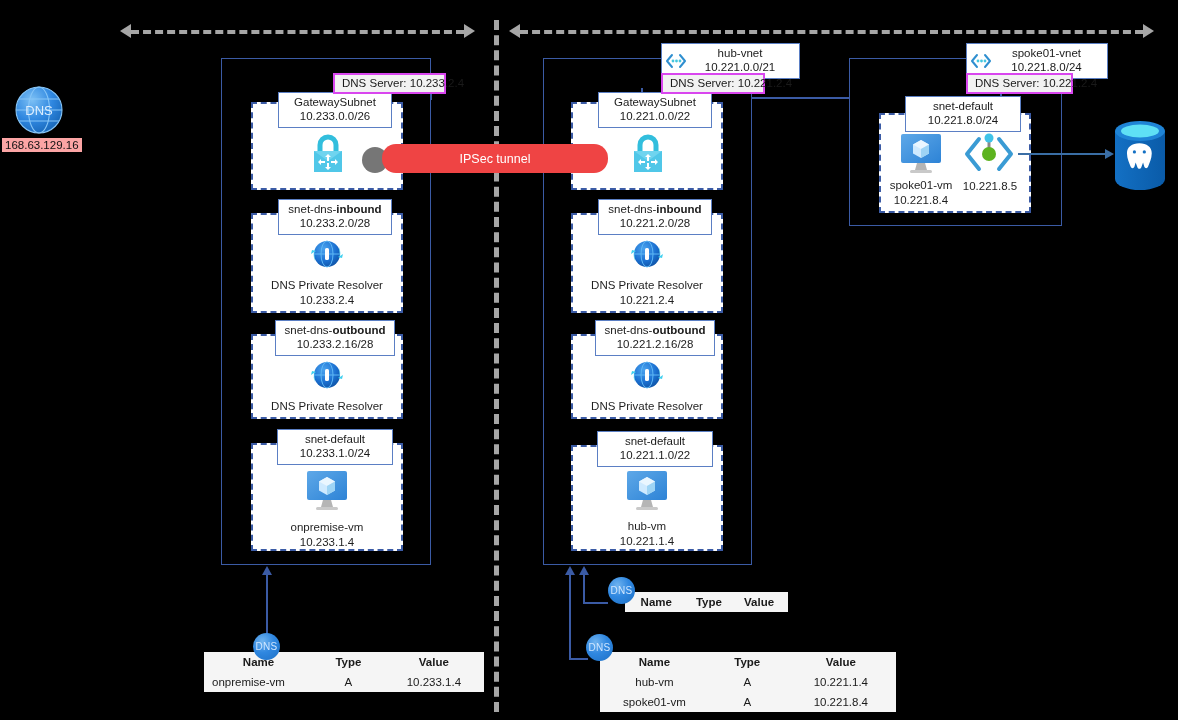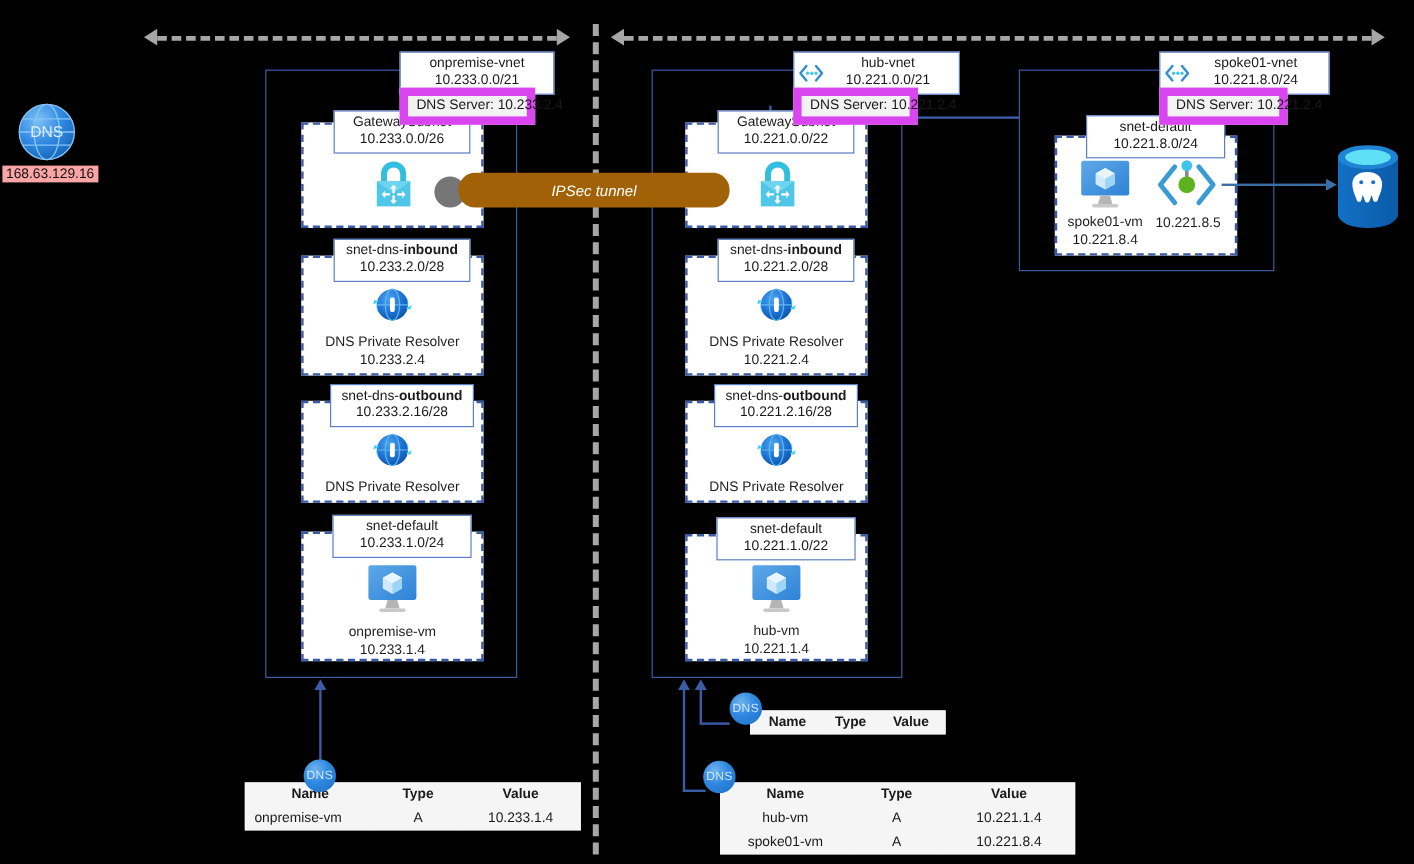--- a/index.html
+++ b/index.html
@@ -16,21 +16,21 @@
   
   .subnet{border:2px dashed #3b5ba5;background:#ffffff;}
 
   
   .chip{position:absolute;background:#ffffff;border:1px solid #5b7fc4;
         text-align:center;color:#1a1a1a;line-height:1.25;
         padding:2px 7px 3px;font-size:11.5px;white-space:nowrap;z-index:30;}
   .chip .l1{display:block;}
   .chip .l2{display:block;}
   .chip b{font-weight:bold;}
-  .dnschip{position:absolute;background:#f2f2f2;border:7px solid #d946ef;
+  .dnschip{position:absolute;background:#f2f2f2;border:2px solid #d946ef;
            color:#1a1a1a;font-size:11.5px;padding:2px 7px 3px;white-space:nowrap;z-index:31;}
 
   
   .chip.withicon{padding-left:26px;text-align:center;}
   .vneticon{position:absolute;left:4px;top:50%;transform:translateY(-50%);
             width:20px;height:14px;}
 
   
   .cap{position:absolute;text-align:center;font-size:11.5px;color:#1f1f1f;
        line-height:1.3;white-space:nowrap;z-index:20;}
@@ -46,23 +46,23 @@
   .garrow{position:absolute;width:0;height:0;}
   .garrow.left{border-top:7px solid transparent;border-bottom:7px solid transparent;
                border-right:11px solid #a6a6a6;}
   .garrow.right{border-top:7px solid transparent;border-bottom:7px solid transparent;
                 border-left:11px solid #a6a6a6;}
 
   
   .vsep{position:absolute;width:0;border-left:5px dashed #a6a6a6;}
 
   
-  .tunnel{position:absolute;background:#a16207;border-radius:14px;
+  .tunnel{position:absolute;background:#ef4444;border-radius:14px;
           color:#ffffff;font-size:12.5px;display:flex;align-items:center;
-          justify-content:center;z-index:25;font-style:italic;}
+          justify-content:center;z-index:25;}
   .tunnel-knob{position:absolute;background:#767676;border-radius:50%;z-index:24;}
 
   
   .dnsbadge{position:absolute;border-radius:50%;
             background:radial-gradient(circle at 35% 30%,#6fb3ef 0%,#2f87e0 45%,#1d6fc4 100%);
             color:#cfe6ff;font-size:10px;display:flex;align-items:center;
             justify-content:center;z-index:40;letter-spacing:.3px;}
 
   
   .rectable{position:absolute;background:#f5f5f5;border-collapse:collapse;z-index:35;}
@@ -114,24 +114,20 @@
       <line x1="1" y1="24" x2="47" y2="24" stroke="#86c5f7" stroke-width="1.1"></line>
       <path d="M4 13 H44" stroke="#86c5f7" stroke-width="1" fill="none"></path>
       <path d="M4 35 H44" stroke="#86c5f7" stroke-width="1" fill="none"></path>
       <text x="24" y="28.5" font-family="Liberation Sans, sans-serif" font-size="13" fill="#ddeeff" text-anchor="middle">DNS</text>
     </svg>
   </div>
   <div class="iplabel" style="left:2px;top:138px;">168.63.129.16</div>
 
   <div class="vnet abs" style="left:221px;top:58px;height:507px;width:210px;"></div>
 
-  <div class="chip" style="left:333px;top:43px;width:113px;">
-    <span class="l1">onpremise-vnet</span>
-    <span class="l2">10.233.0.0/21</span>
-  </div>
   <div class="dnschip" style="left:333px;top:73px;width:113px;text-align:center;box-sizing:border-box;">DNS Server: 10.233.2.4</div>
 
   <div class="subnet abs" style="left:251px;top:102px;width:152px;height:88px;"></div>
   <div class="chip" style="left:278px;top:92px;width:98px;">
     <span class="l1">GatewaySubnet</span>
     <span class="l2">10.233.0.0/26</span>
   </div>
   <div class="abs" style="left:308px;top:132px;width:40px;height:42px;z-index:26;">
     <svg width="40" height="42" viewBox="0 0 40 42">
       <path d="M12 19 V13 a8 8 0 0 1 16 0 V19" fill="none" stroke="#32bedd" stroke-width="5"></path>

